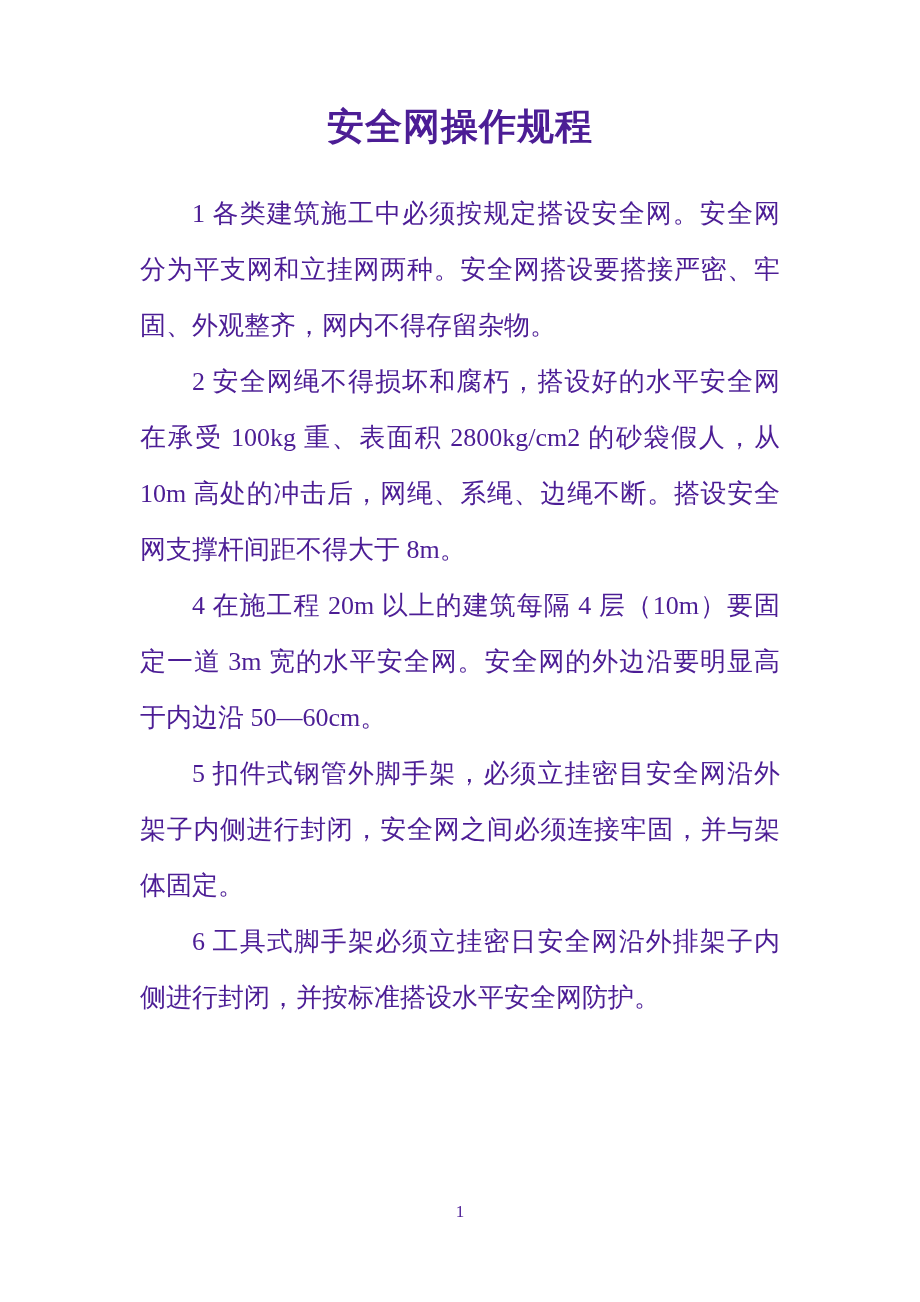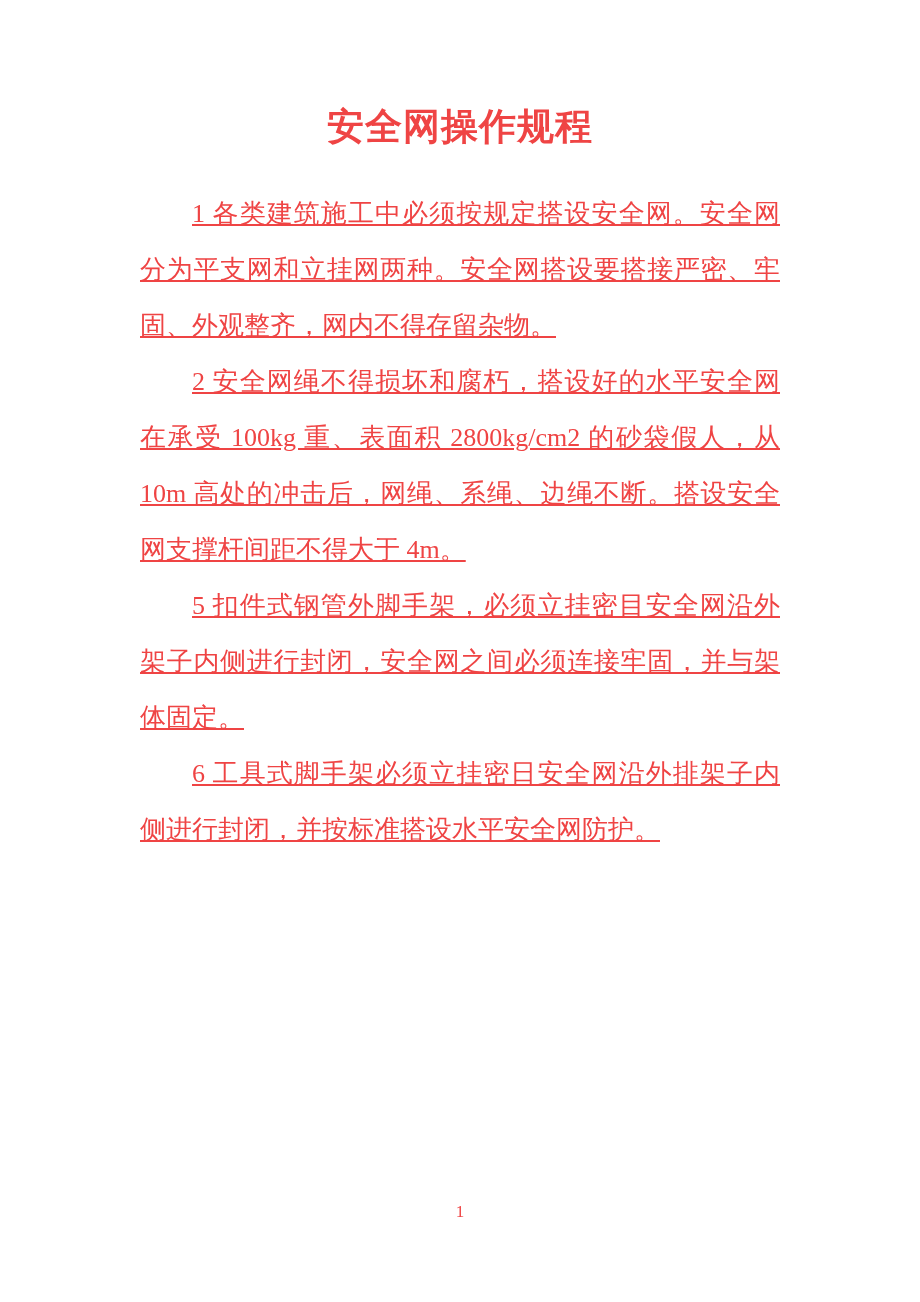--- a/index.html
+++ b/index.html
@@ -5,21 +5,21 @@
   html, body {
     margin: 0;
     padding: 0;
     background: #ffffff;
   }
   .page {
     position: relative;
     width: 920px;
     height: 1302px;
     background: #ffffff;
-    color: #ef4444;
+    color: #4c1d95;
     font-family: "Liberation Serif", serif;
     overflow: hidden;
     border-radius: 9px;
   }
   .doc-title {
     margin: 0;
     padding-top: 104px;
     height: 46px;
     line-height: 46px;
     text-align: center;
@@ -33,21 +33,20 @@
     font-size: 26px;
     line-height: 56px;
     text-align: justify;
     text-justify: inter-ideograph;
   }
   .doc-body p {
     margin: 0;
     padding: 0;
     text-indent: 52px;
     word-break: break-word;
-    text-decoration: underline;
   }
   .page-footer {
     position: absolute;
     top: 1200px;
     left: 0;
     width: 100%;
     text-align: center;
     font-size: 17px;
     line-height: 24px;
     font-family: "Liberation Serif", serif;
@@ -55,21 +54,22 @@
 </style>
 </head>
 <body>
 
 <div class="page">
 
   <h1 class="doc-title">安全网操作规程</h1>
 
   <div class="doc-body">
     <p>1 各类建筑施工中必须按规定搭设安全网。安全网分为平支网和立挂网两种。安全网搭设要搭接严密、牢固、外观整齐，网内不得存留杂物。</p>
-    <p>2 安全网绳不得损坏和腐朽，搭设好的水平安全网在承受 100kg 重、表面积 2800kg/cm2 的砂袋假人，从 10m 高处的冲击后，网绳、系绳、边绳不断。搭设安全网支撑杆间距不得大于 4m。</p>
+    <p>2 安全网绳不得损坏和腐朽，搭设好的水平安全网在承受 100kg 重、表面积 2800kg/cm2 的砂袋假人，从 10m 高处的冲击后，网绳、系绳、边绳不断。搭设安全网支撑杆间距不得大于 8m。</p>
+    <p>4 在施工程 20m 以上的建筑每隔 4 层（10m）要固定一道 3m 宽的水平安全网。安全网的外边沿要明显高于内边沿 50—60cm。</p>
     <p>5 扣件式钢管外脚手架，必须立挂密目安全网沿外架子内侧进行封闭，安全网之间必须连接牢固，并与架体固定。</p>
     <p>6 工具式脚手架必须立挂密日安全网沿外排架子内侧进行封闭，并按标准搭设水平安全网防护。</p>
 
   </div>
 
   <div class="page-footer">
     <span>1</span>
   </div>
 
 </div>

